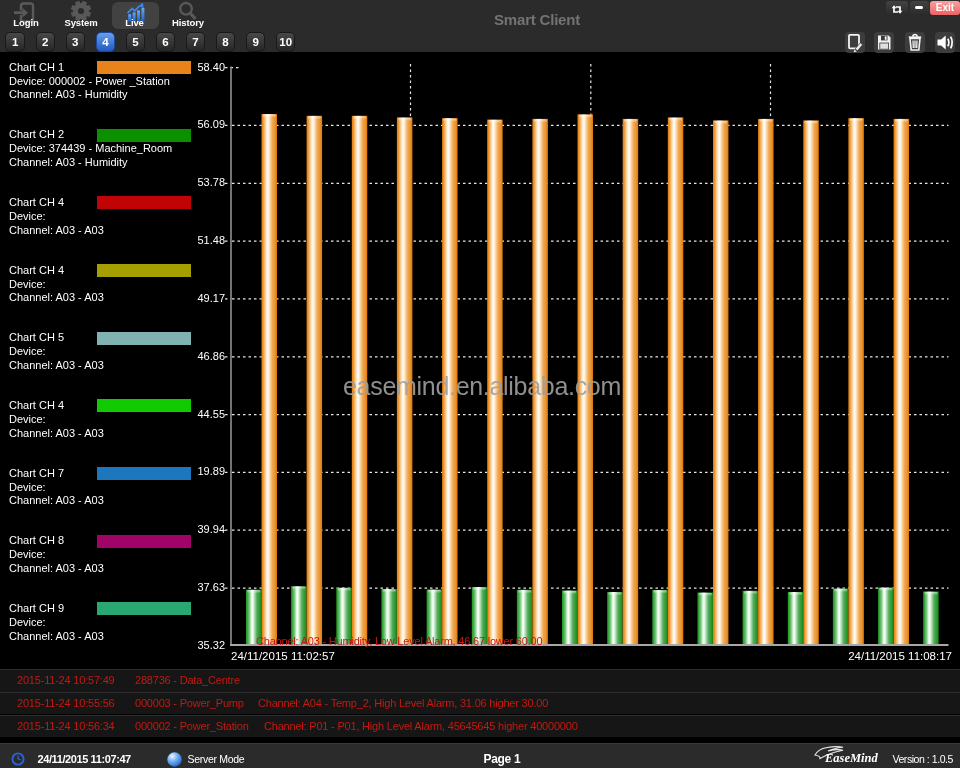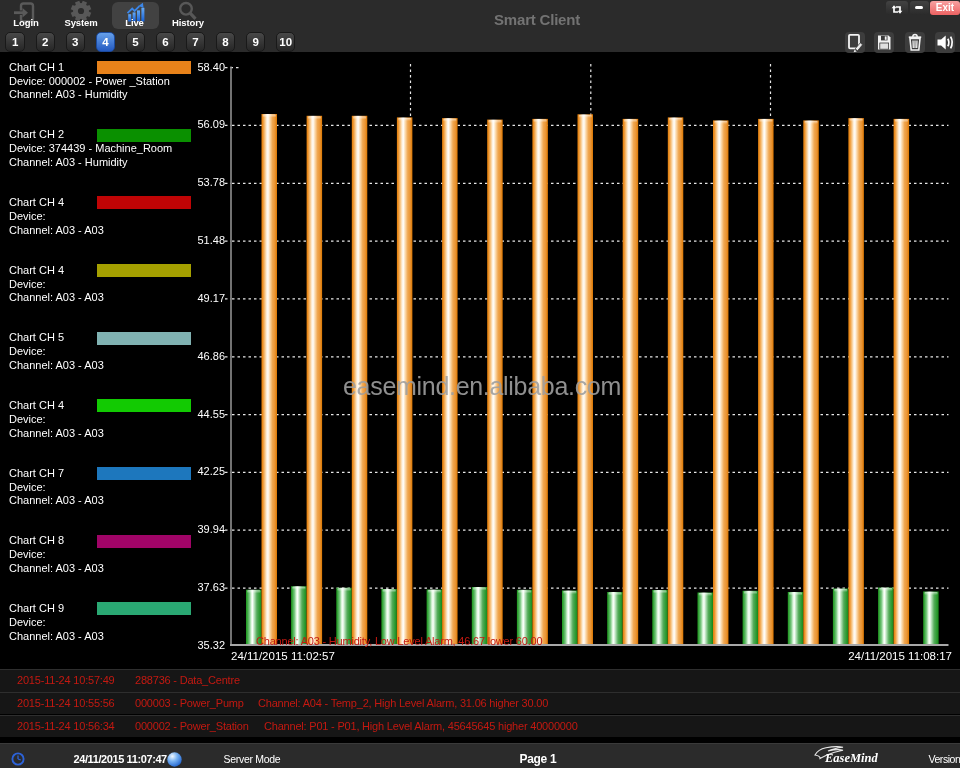--- a/index.html
+++ b/index.html
@@ -23,21 +23,21 @@
 .sw { position:absolute; left:97px; width:94px; height:13px; }
 .yl { position:absolute; left:185px; width:40px; text-align:right; color:#fff; font-size:11px; }
 .xl { position:absolute; color:#fff; font-size:11.5px; }
 #wm { position:absolute; left:343px; top:372px; color:rgba(158,158,158,0.9);
   font-size:25px; z-index:5; white-space:nowrap; letter-spacing:-0.3px; }
 .arow { position:absolute; left:0; width:960px; height:22.8px; background:#161616;
   border-top:1px solid #2e2e2e; }
 .atx { position:absolute; color:#c41911; font-size:11px; white-space:nowrap; letter-spacing:-0.2px; }
 #sbar { position:absolute; left:0; top:742.5px; width:960px; height:25.5px; background:#2b2b2b;
   border-top:1px solid #3a3a3a; }
-.sbtx { position:absolute; color:#fff; white-space:nowrap;margin-left:36px; }
+.sbtx { position:absolute; color:#fff; white-space:nowrap; }
 #chart { position:absolute; left:0; top:0; }
 </style></head>
 <body>
 <svg id="chart" width="960" height="768" viewBox="0 0 960 768">
     <defs>
       <linearGradient id="og" x1="0" y1="0" x2="1" y2="0">
         <stop offset="0" stop-color="#e0800f"></stop>
         <stop offset="0.08" stop-color="#ec8d20"></stop>
         <stop offset="0.22" stop-color="#f7c584"></stop>
         <stop offset="0.34" stop-color="#fdf2e2"></stop>
@@ -275,21 +275,21 @@
 <div class="sw" style="top:602.4px;background:#2aa873"></div>
 <div class="pl" style="top:615.8px">Device:</div>
 <div class="pl" style="top:629.6px">Channel: A03 - A03</div>
 <div class="yl" style="top:60.6px">58.40</div>
 <div class="yl" style="top:118.4px">56.09</div>
 <div class="yl" style="top:176.3px">53.78</div>
 <div class="yl" style="top:234.1px">51.48</div>
 <div class="yl" style="top:291.9px">49.17</div>
 <div class="yl" style="top:349.8px">46.86</div>
 <div class="yl" style="top:407.6px">44.55</div>
-<div class="yl" style="top:465.4px">42.25</div>
+<div class="yl" style="top:465.4px">19.89</div>
 <div class="yl" style="top:523.2px">39.94</div>
 <div class="yl" style="top:581.1px">37.63</div>
 <div class="yl" style="top:638.9px">35.32</div>
 <div id="wm">easemind.en.alibaba.com</div>
 <div class="xl" style="left:231px;top:650px">24/11/2015 11:02:57</div>
 <div class="xl" style="right:8px;top:650px">24/11/2015 11:08:17</div>
 <div class="arow" style="top:668.9px"></div>
 <div class="atx" style="left:17px;top:674.1px">2015-11-24 10:57:49</div>
 <div class="atx" style="left:135px;top:674.1px">288736 - Data_Centre</div>
 <div class="atx" style="left:256px;top:635px">Channel: A03 - Humidity, Low Level Alarm, 46.67 lower 60.00</div>

